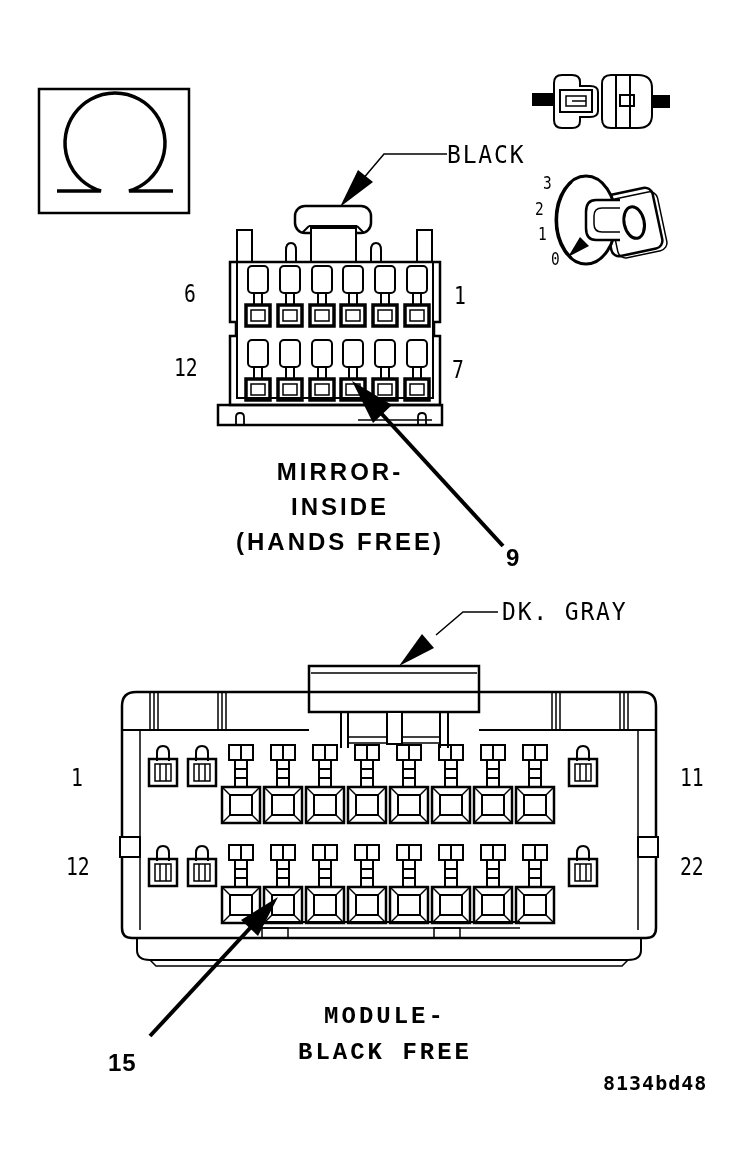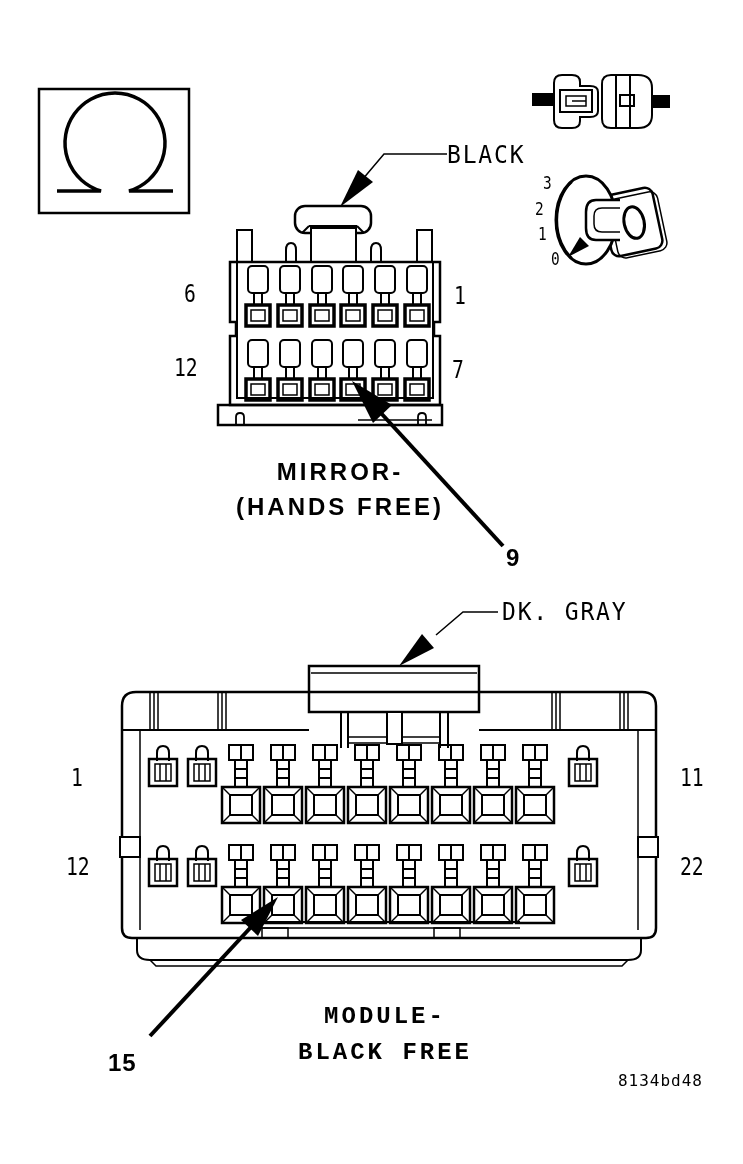--- a/index.html
+++ b/index.html
@@ -17,21 +17,21 @@
     font-family:"Liberation Sans",sans-serif;font-weight:bold;color:#000;
     white-space:nowrap;line-height:1;
   }
   .color-callout{font-size:25px;letter-spacing:2px;transform:scaleX(.92);transform-origin:left top;}
   .pin-num{font-size:24px;letter-spacing:0;transform:scaleX(.82);transform-origin:left top;}
   .dial-num{font-size:17px;transform:scaleX(.85);transform-origin:left top;}
   .callout-pin{font-size:24px;letter-spacing:1px;}
   .conn-name{
     text-align:center;font-size:24px;letter-spacing:3px;line-height:35px;
   }
-  .fig-id{font-size:16px;letter-spacing:1px;font-family:"DejaVu Sans Mono",monospace;font-weight:normal;text-align:right;}
+  .fig-id{font-size:20px;letter-spacing:1px;font-family:"DejaVu Sans Mono",monospace;font-weight:bold;text-align:right;}
 </style>
 </head>
 <body>
 
 <div class="page">
 
   <svg class="abs" style="left:35px;top:85px;" width="160" height="135" viewBox="35 85 160 135">
     <rect x="39" y="89" width="150" height="124" fill="none" stroke="#000" stroke-width="2.5"></rect>
     <path d="M57 191 H101 A50 50 0 1 1 129 191 H173" fill="none" stroke="#000" stroke-width="3.5"></path>
   </svg>
@@ -236,20 +236,21 @@
 
   <div class="abs lbl-mono pin-num" style="left:184px;top:282px;">6</div>
   <div class="abs lbl-mono pin-num" style="left:454px;top:284px;">1</div>
   <div class="abs lbl-mono pin-num" style="left:174px;top:356px;">12</div>
   <div class="abs lbl-mono pin-num" style="left:452px;top:358px;">7</div>
 
   <div class="abs lbl-bold callout-pin" style="left:506px;top:546px;">9</div>
 
   <div class="abs lbl-bold conn-name" style="left:200px;top:454px;width:280px;">
     <div>MIRROR-</div>
+    <div>INSIDE</div>
     <div>(HANDS FREE)</div>
   </div>
 
   <div class="abs lbl-mono pin-num" style="left:71px;top:766px;">1</div>
   <div class="abs lbl-mono pin-num" style="left:680px;top:766px;">11</div>
   <div class="abs lbl-mono pin-num" style="left:66px;top:855px;">12</div>
   <div class="abs lbl-mono pin-num" style="left:680px;top:855px;">22</div>
 
   <div class="abs lbl-bold callout-pin" style="left:108px;top:1051px;">15</div>
 

